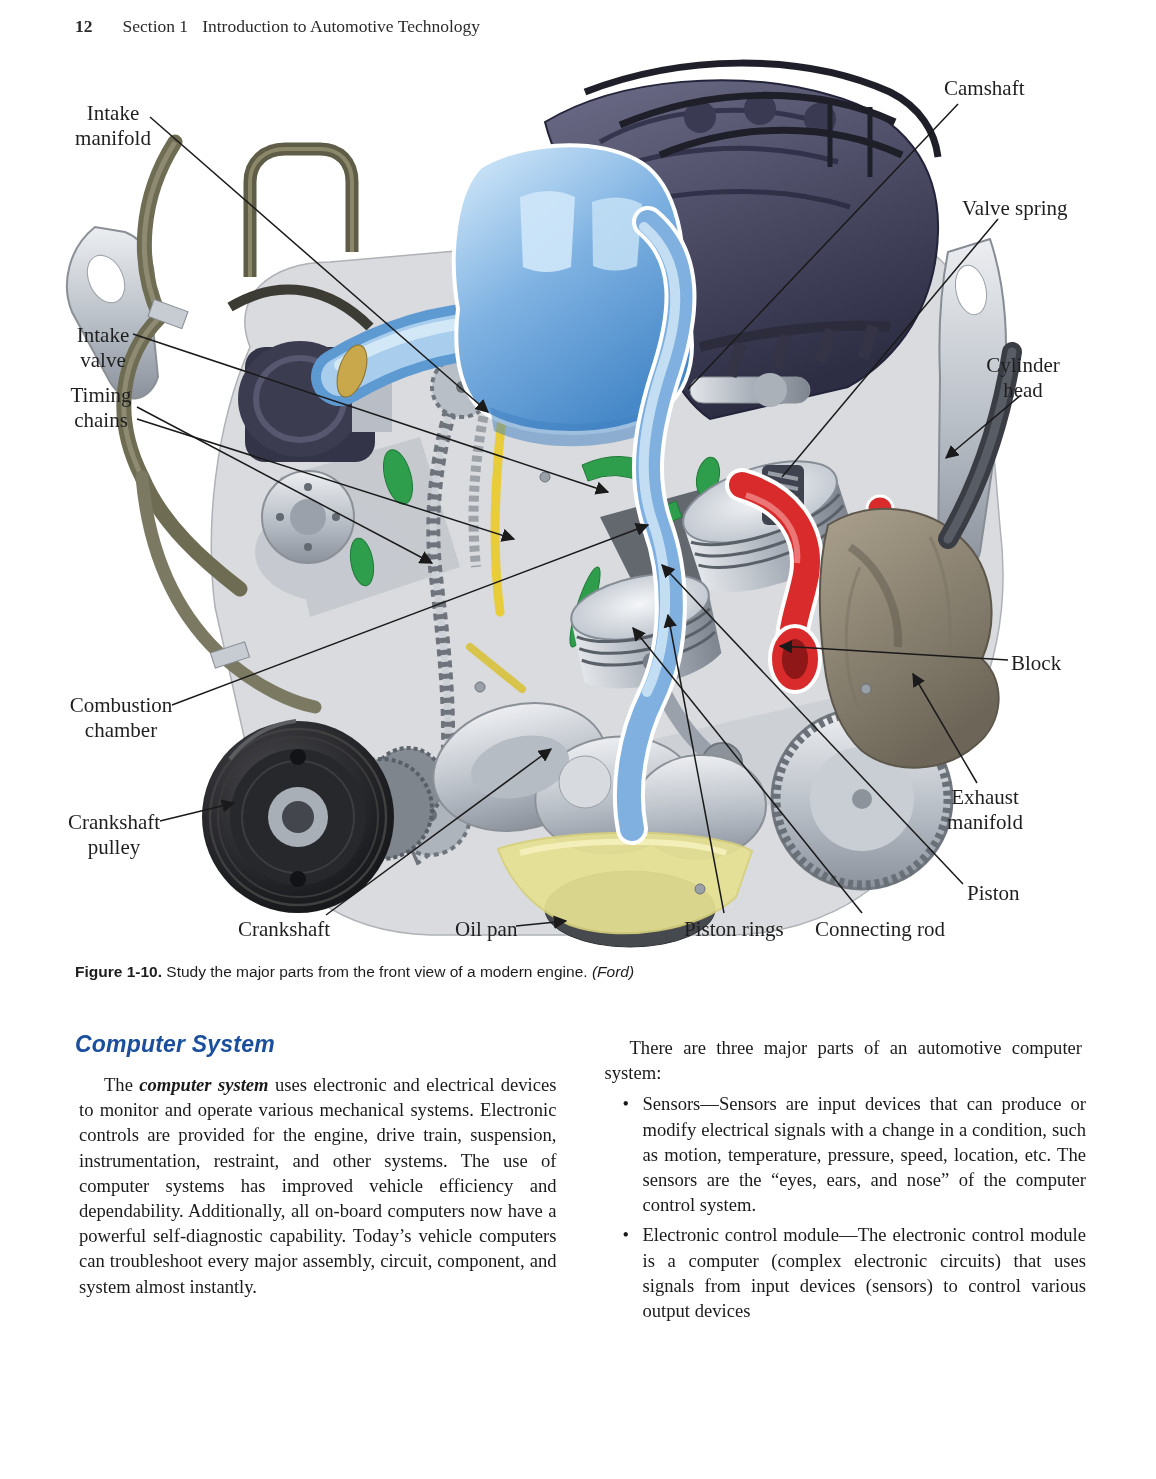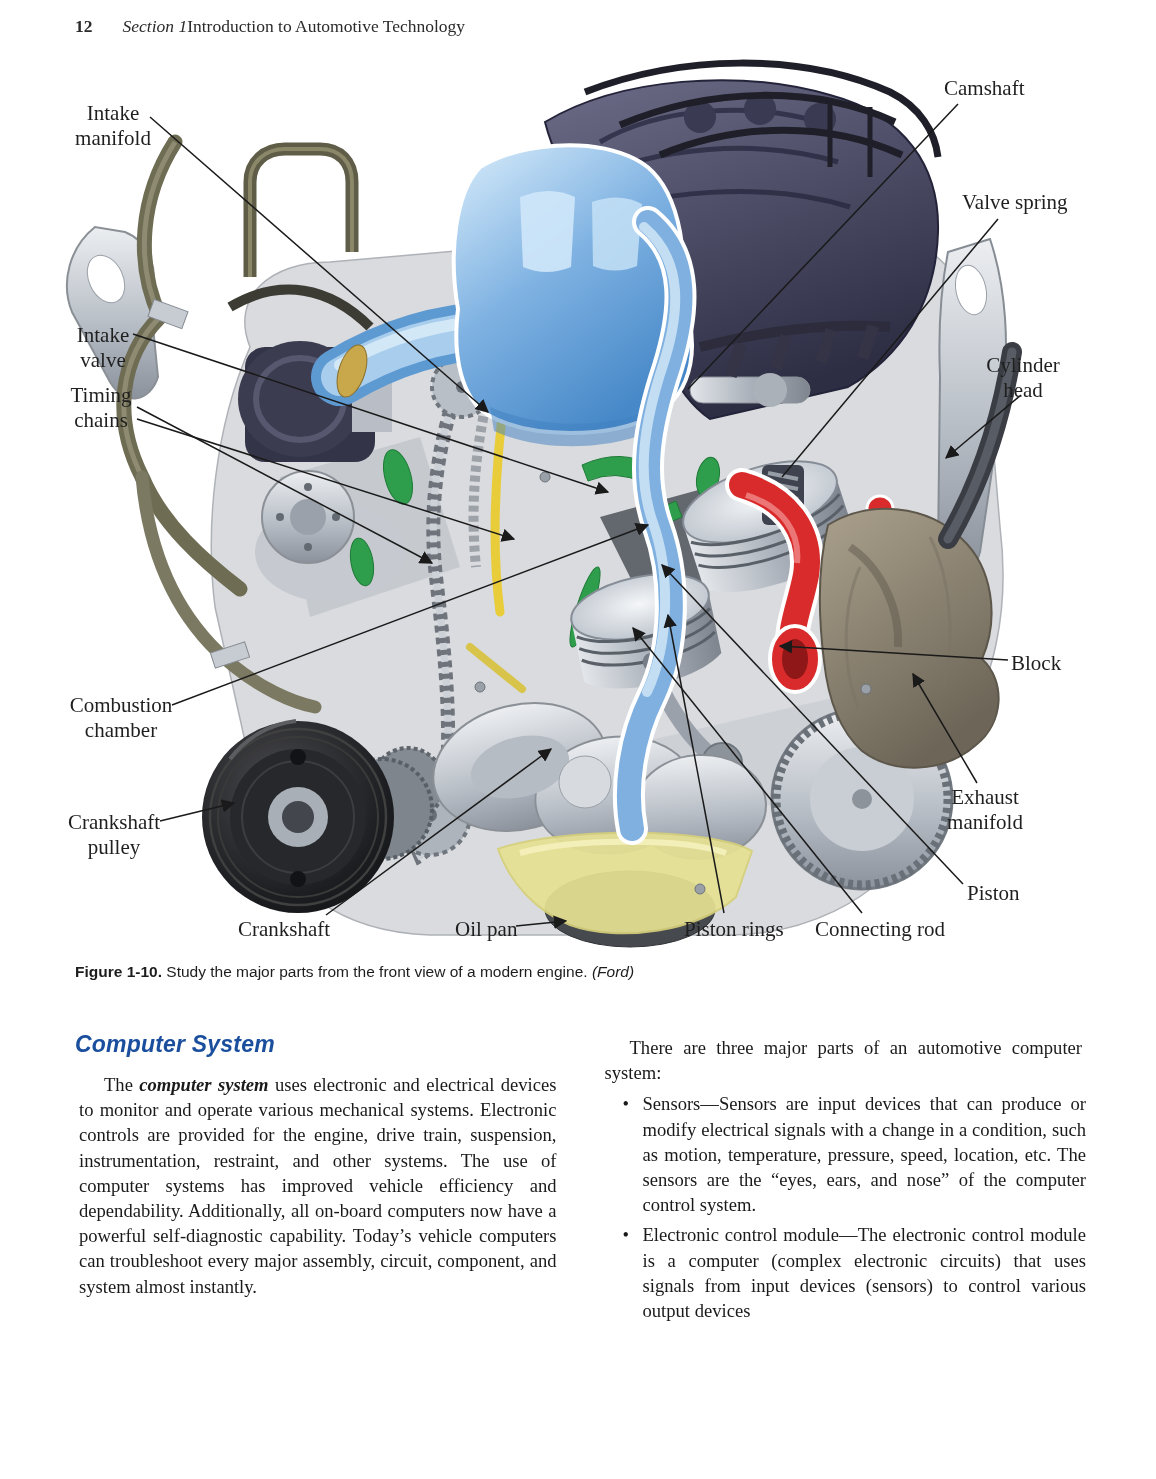--- a/index.html
+++ b/index.html
@@ -1,21 +1,21 @@
 <!DOCTYPE html>
 <html><head>
 <meta charset="utf-8">
 <style>
   html,body{margin:0;padding:0;background:#ffffff;}
   body{width:1156px;height:1479px;position:relative;font-family:"Liberation Serif",serif;color:#1a1a1a;overflow:hidden;}
 
   
   .page-header{padding:16px 0 0 75px;font-size:17.5px;color:#2b2b2b;display:flex;align-items:baseline;}
   .page-num{font-weight:bold;margin-right:30px;}
-  .section-label{font-style:italic;}
+  .section-label{margin-right:14px;}
 
   
   .figure-wrap{position:relative;width:1156px;height:902px;margin-top:10px;}
   .engine-svg,.leader-svg{position:absolute;left:0;top:0;}
   .leader-svg{pointer-events:none;}
   .fig-label{position:absolute;font-family:Liberation Serif, serif;font-size:21px;line-height:1.18;color:#1f1f1f;white-space:pre-line;}
   .fig-label.center{text-align:center;}
 
   .caption{margin:14px 70px 0 75px;font-family:"Liberation Sans",sans-serif;font-size:15.5px;color:#1d1d1d;}
   .caption b{font-weight:bold;margin-top:16px;}
@@ -256,21 +256,21 @@
       <line x1="326" y1="868" x2="551" y2="702" marker-end="url(#arr)"></line>
       <line x1="516" y1="879" x2="566" y2="874" marker-end="url(#arr)"></line>
       <line x1="724" y1="866" x2="668" y2="568" marker-end="url(#arr)"></line>
       <line x1="862" y1="866" x2="633" y2="581" marker-end="url(#arr)"></line>
     </g>
   </svg>
 
   <div class="fig-label center" style="left:67px;top:54px;width:92px;">Intake
 manifold</div>
   <div class="fig-label" style="left:944px;top:29px;">Camshaft</div>
-  <div class="fig-label" style="left:962px;top:143px;">Valve spring</div>
+  <div class="fig-label" style="left:962px;top:149px;">Valve spring</div>
   <div class="fig-label center" style="left:57px;top:276px;width:92px;">Intake
 valve</div>
   <div class="fig-label center" style="left:55px;top:336px;width:92px;">Timing
 chains</div>
   <div class="fig-label center" style="left:977px;top:306px;width:92px;">Cylinder
 head</div>
   <div class="fig-label center" style="left:65px;top:646px;width:112px;">Combustion
 chamber</div>
   <div class="fig-label" style="left:1011px;top:604px;">Block</div>
   <div class="fig-label center" style="left:58px;top:763px;width:112px;">Crankshaft

